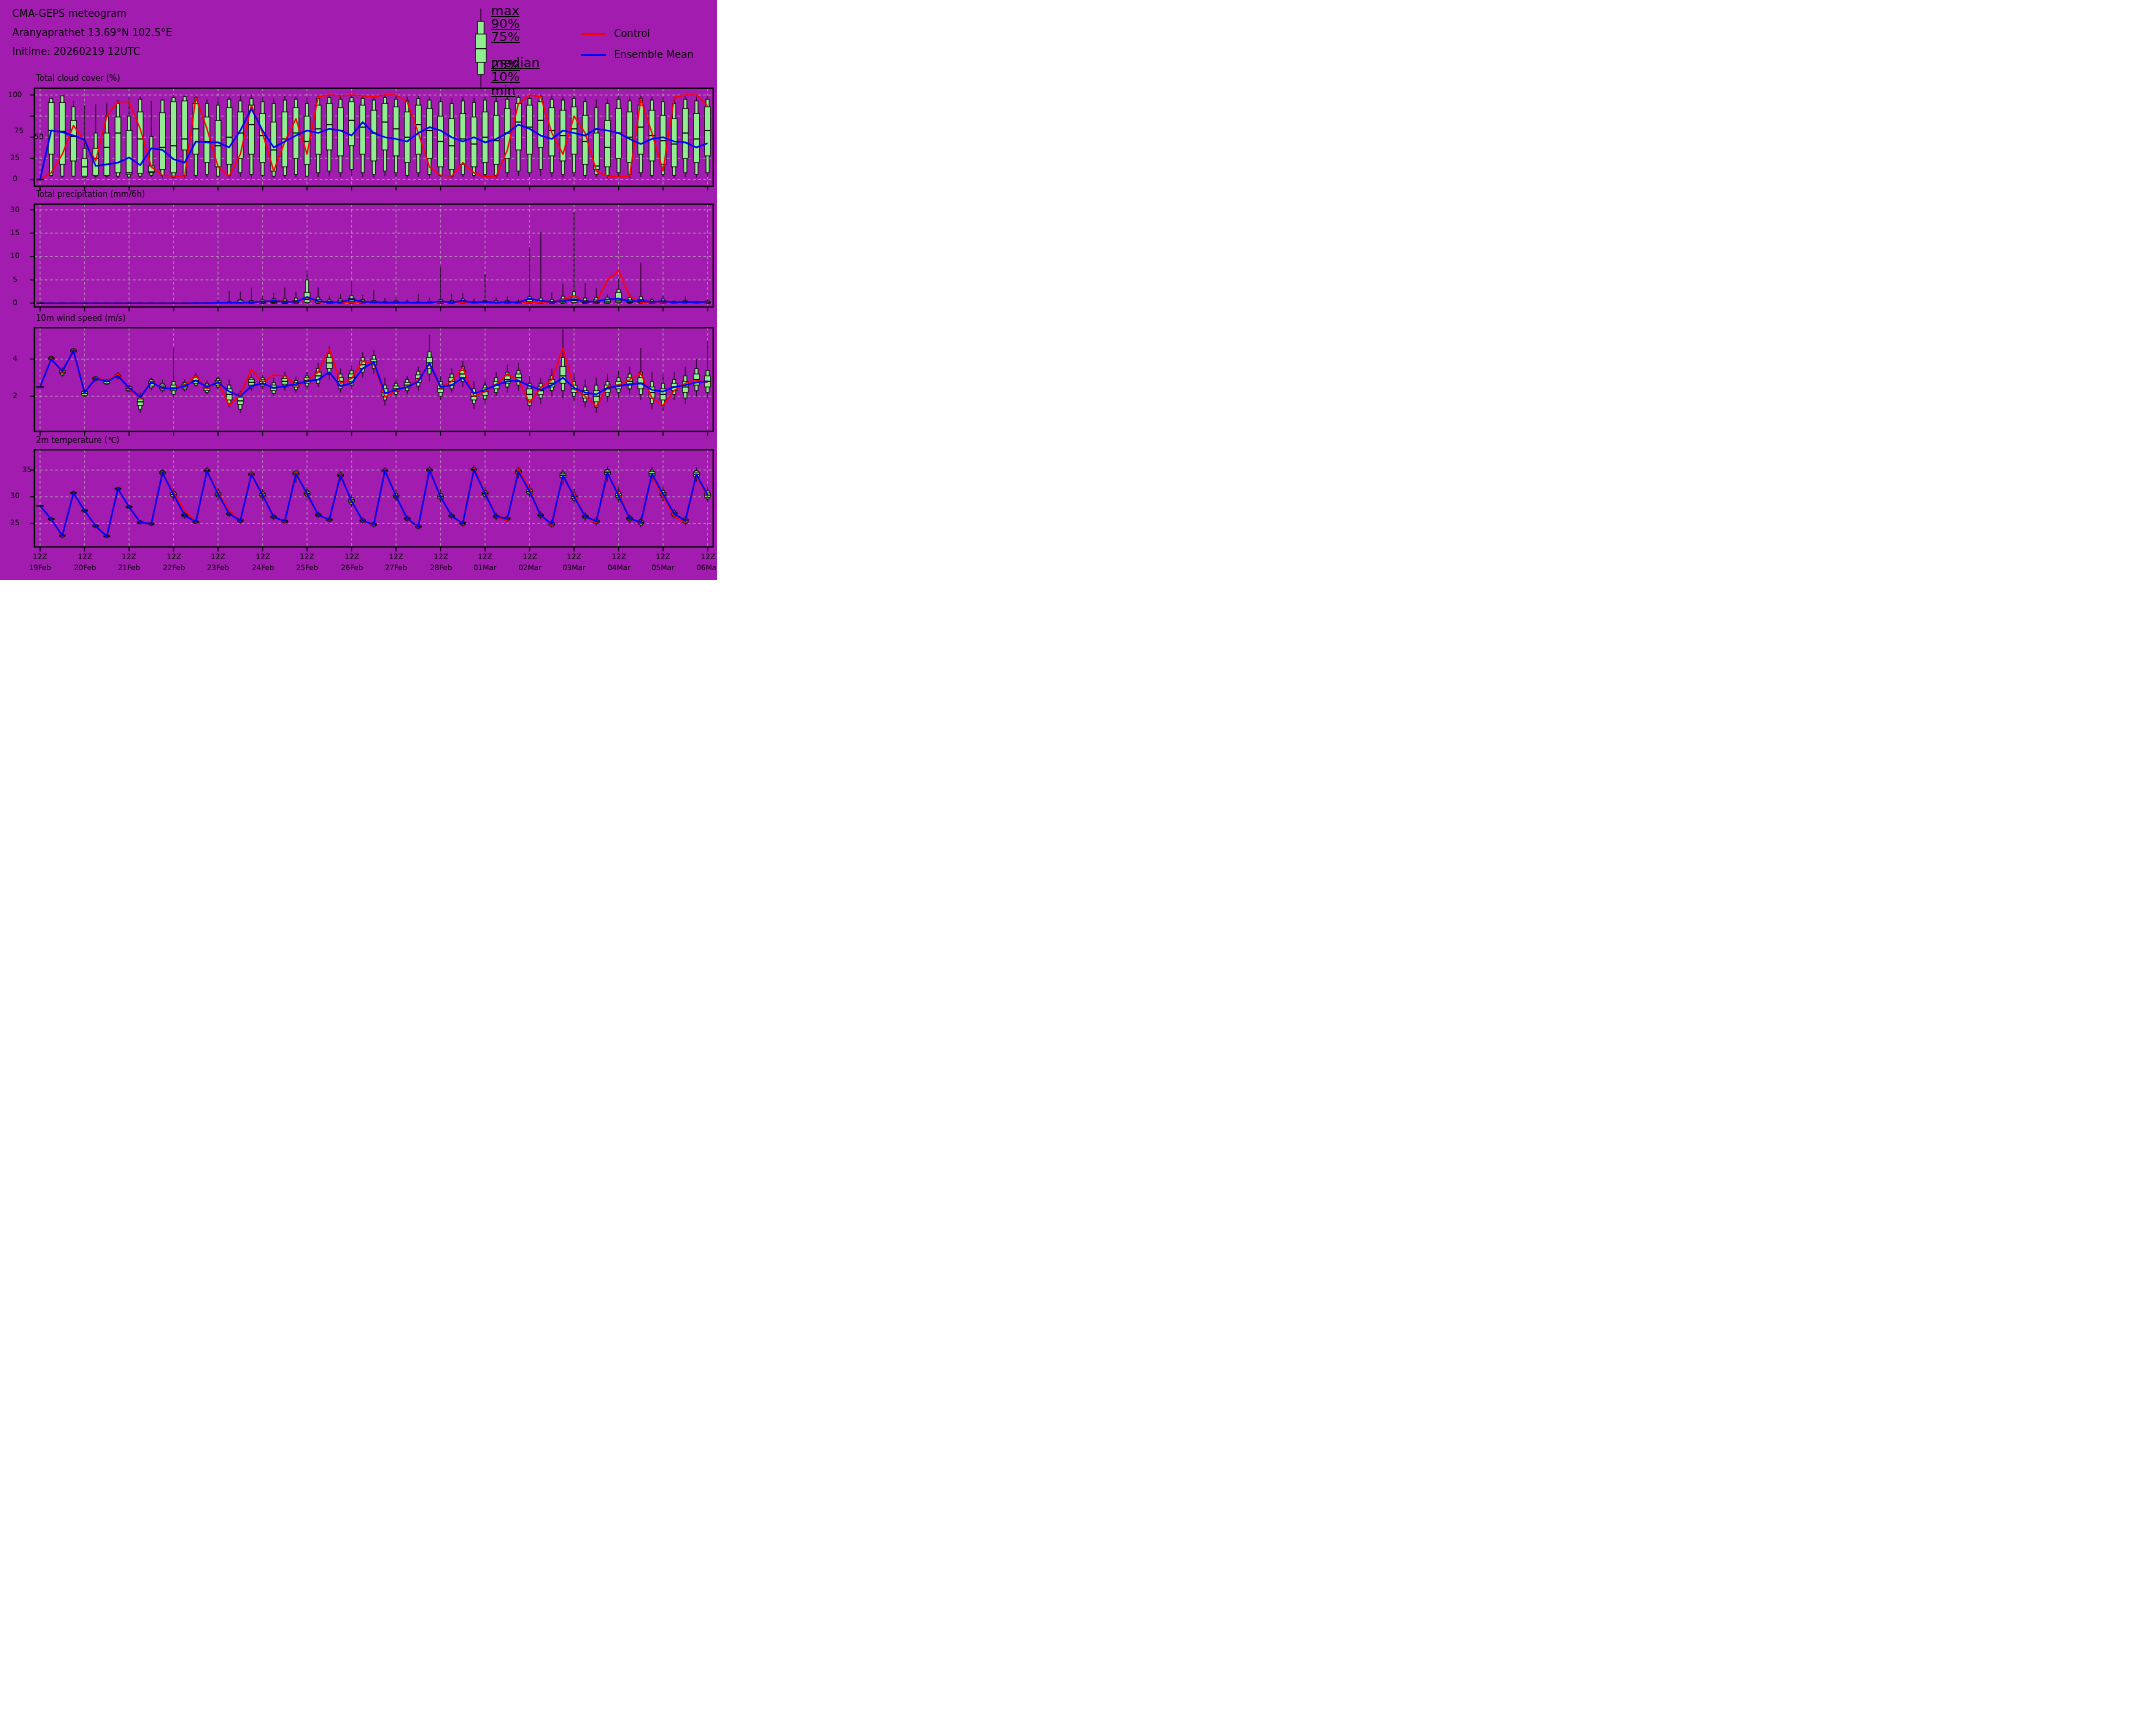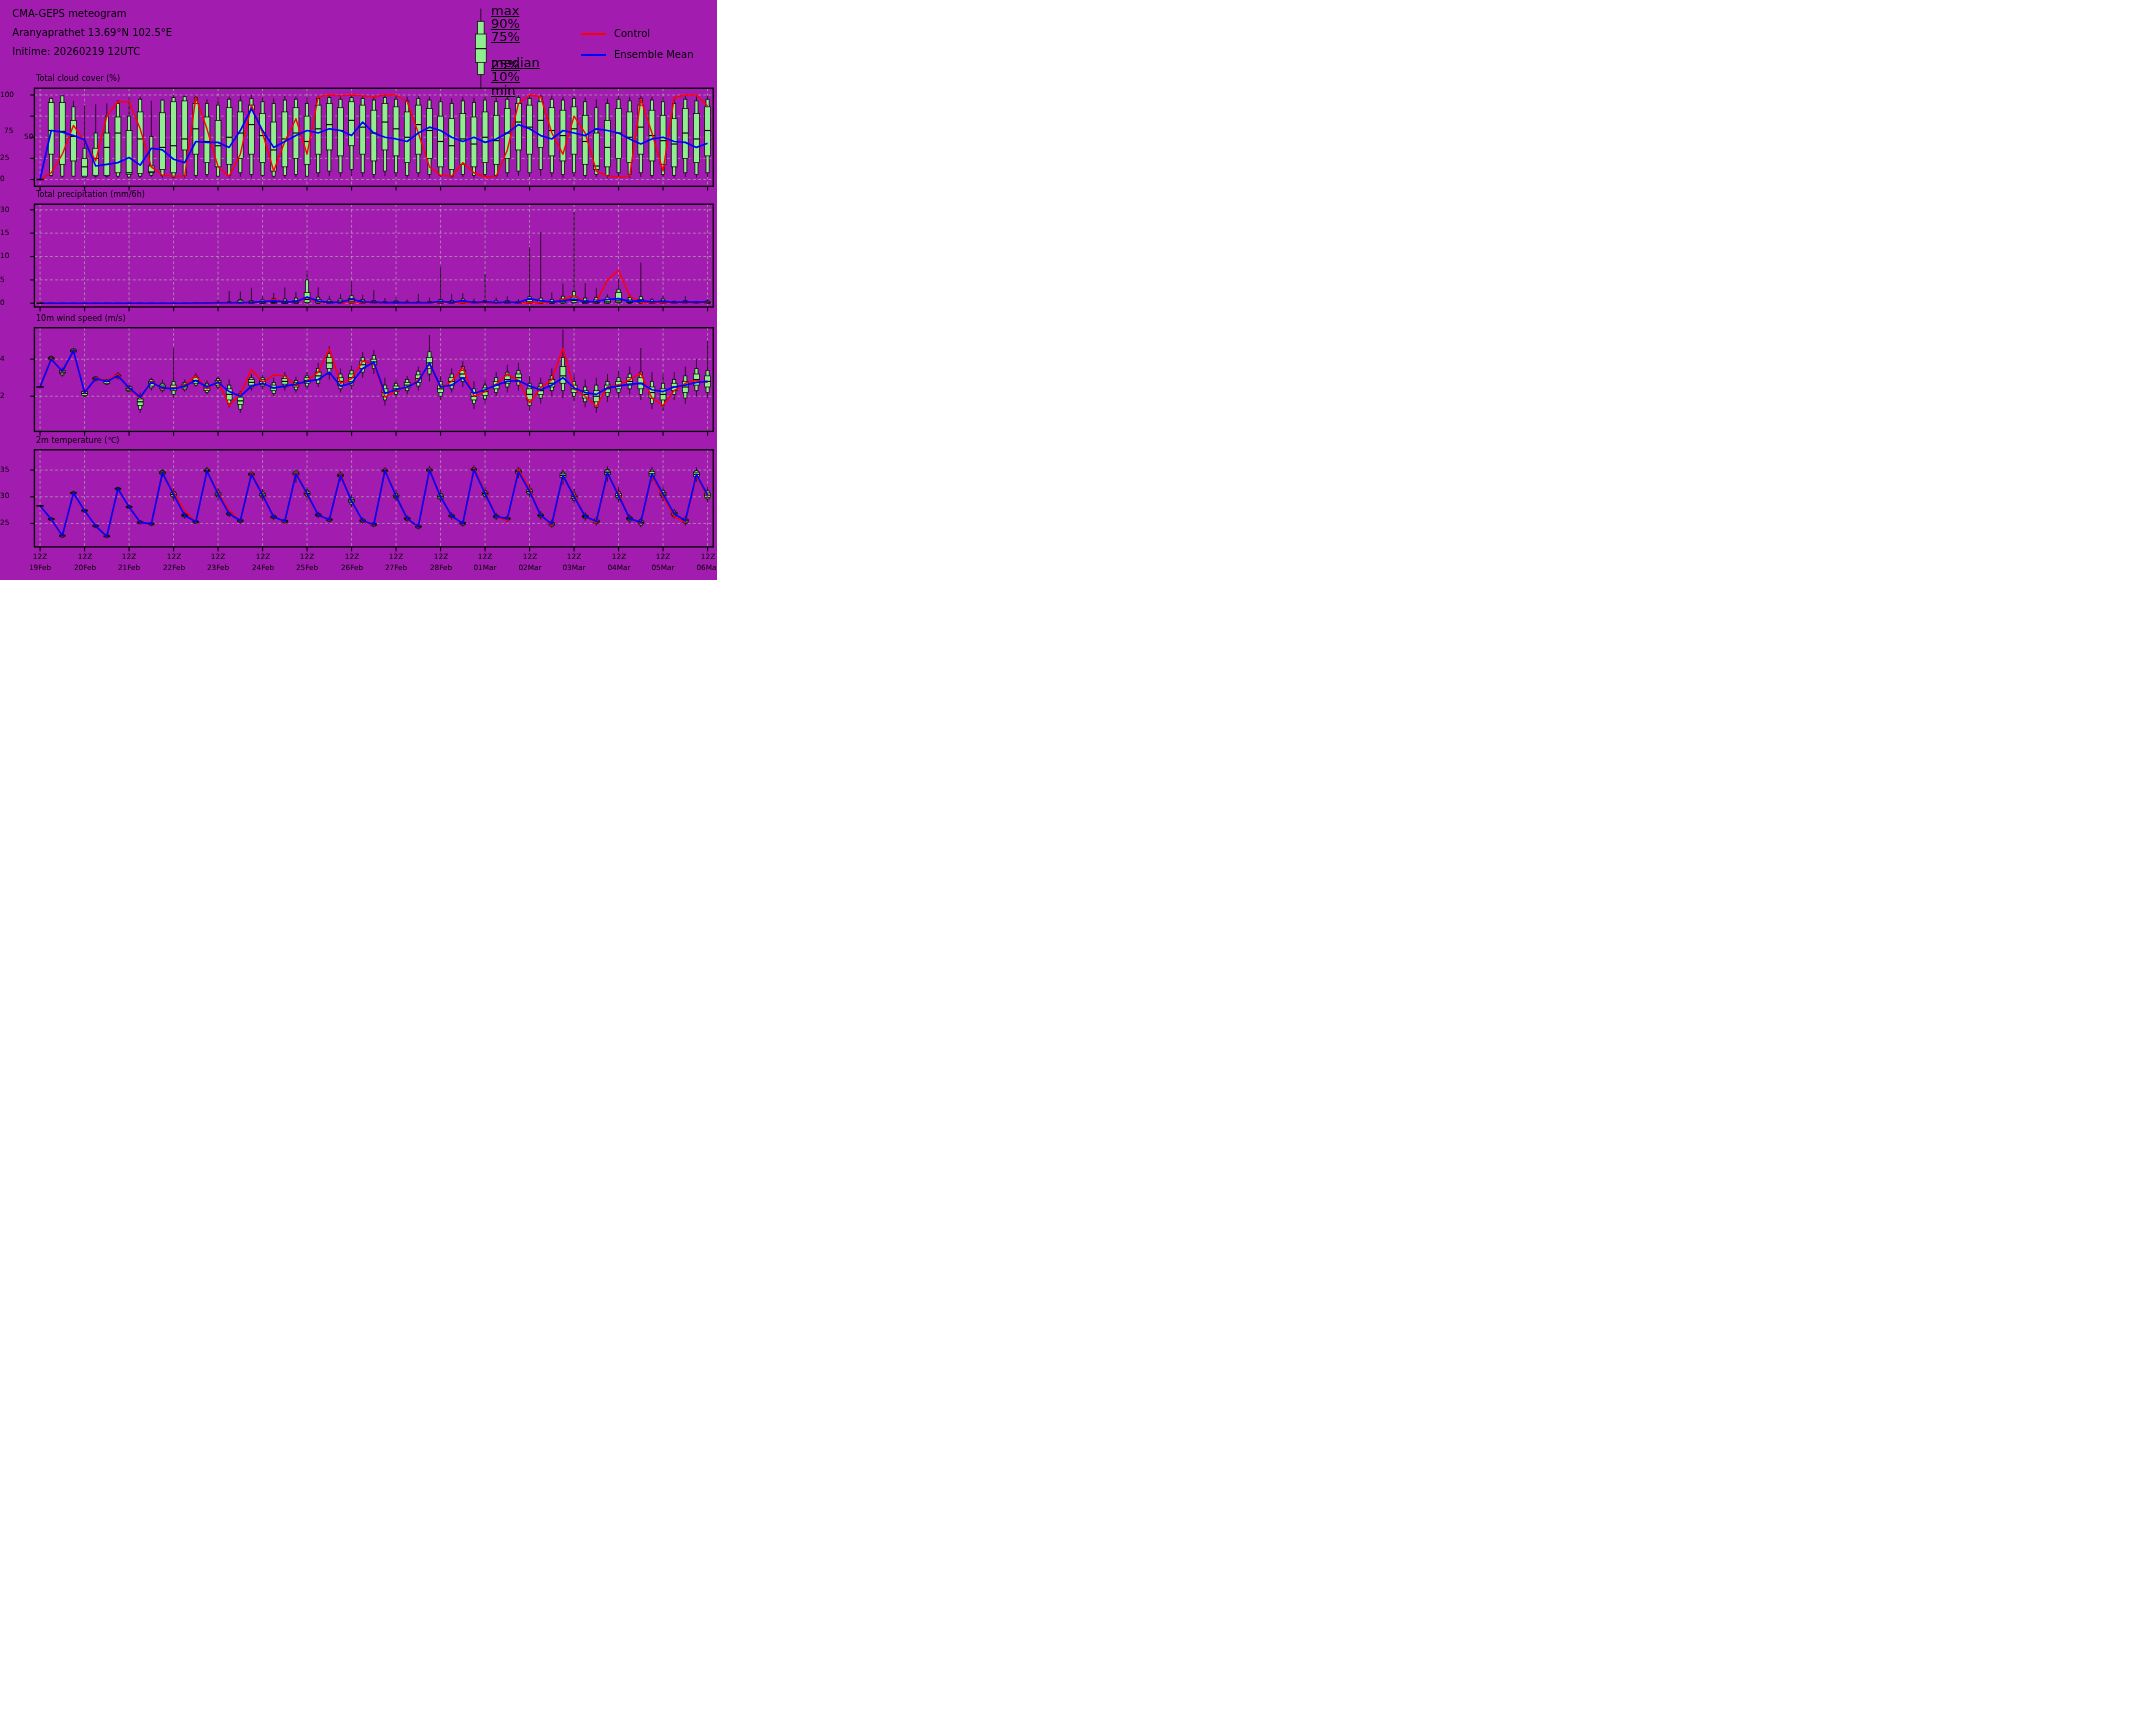--- a/index.html
+++ b/index.html
@@ -2,21 +2,21 @@
 <html style="font-size:7.5px"><head>
 <meta charset="utf-8">
 <style>
   html,body{margin:0;padding:0;background:#fff;}
   .page{position:relative;width:717px;height:580px;background:#a21caf;
         font-family:"DejaVu Sans",sans-serif;color:#000;overflow:hidden;}
   #chart{position:absolute;left:0;top:0;}
   .header{position:absolute;left:12.3px;top:3.8px;}
   .h-line{font-size:10px;line-height:19.3px;white-space:nowrap;}
   .panel-title{position:absolute;font-size:8px;white-space:nowrap;}
-  .ylab{position:absolute;width:30px;text-align:left;font-size:7.3px;}
+  .ylab{position:absolute;width:30px;text-align:center;font-size:7.3px;}
   .xlab{position:absolute;width:52px;text-align:center;font-size:7.3px;line-height:11px;}
   .legend-label{position:absolute;font-size:13px;left:491px;text-decoration:underline;}
   .legend-entry-label{position:absolute;font-size:10px;left:614px;white-space:nowrap;}
   .swatch{position:absolute;left:581px;width:24.5px;height:2.4px;}
   .grid{stroke:#b3b3b3;stroke-width:1.4;stroke-dasharray:6 5;}
   .wh{stroke:#000;stroke-width:1.5;}
   .bx{stroke:#000;stroke-width:1.5;}
   .med{stroke:#000;stroke-width:2.4;}
   .frame{fill:none;stroke:#000;stroke-width:2.8;}
   .tick{stroke:#000;stroke-width:2.4;}
@@ -1210,21 +1210,21 @@
       <div class="ylab" style="left: 0px; top: 90px;">100</div>
       <div class="ylab" style="left: 0px; top: 298px;">0</div>
       <div class="ylab" style="left: 0px; top: 275px;">5</div>
       <div class="ylab" style="left: 0px; top: 251px;">10</div>
       <div class="ylab" style="left: 0px; top: 228px;">15</div>
       <div class="ylab" style="left: 0px; top: 205px;">30</div>
       <div class="ylab" style="left: 0px; top: 391px;">2</div>
       <div class="ylab" style="left: 0px; top: 354px;">4</div>
       <div class="ylab" style="left: 0px; top: 518px;">25</div>
       <div class="ylab" style="left: 0px; top: 491px;">30</div>
-      <div class="ylab" style="left: 0px; top: 465px;">35</div>
+      <div class="ylab" style="left: 0px; top: 465px; padding-left: 12px;">35</div>
       <div class="xlab" style="left: 14px; top: 551px;">
         <div>12Z</div>
         <div>19Feb</div>
       </div>
       <div class="xlab" style="left: 59px; top: 551px;">
         <div>12Z</div>
         <div>20Feb</div>
       </div>
       <div class="xlab" style="left: 103px; top: 551px;">
         <div>12Z</div>

